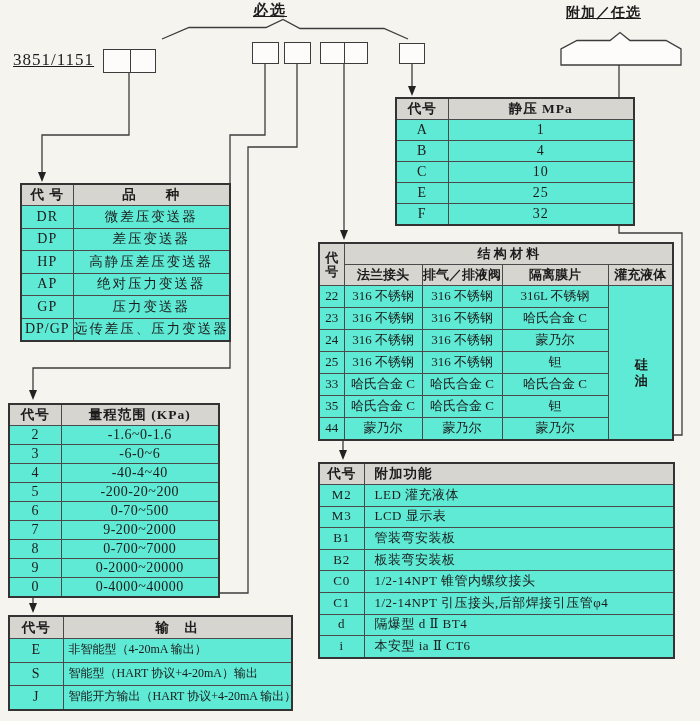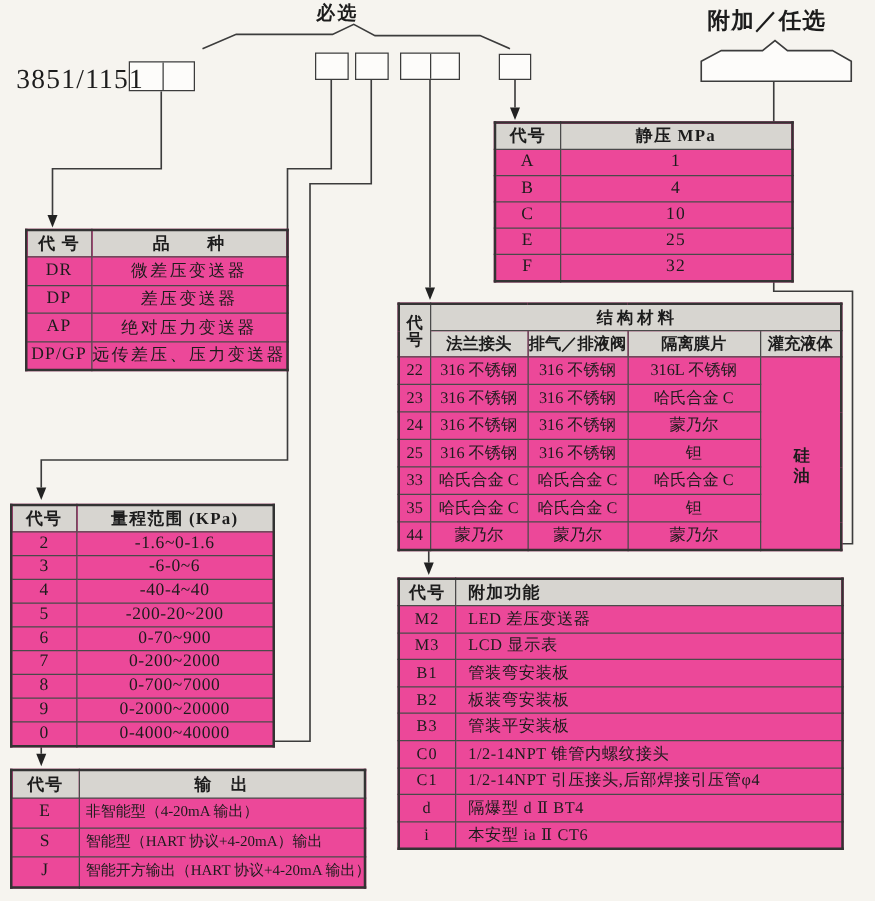--- a/index.html
+++ b/index.html
@@ -8,42 +8,42 @@
     color:#1c1c1c;
     background:#e8e6e1;
   }
   #canvas{
     position:relative;
     width:700px;height:721px;
     background:#f6f4ef;
     overflow:hidden;
   }
   #wiring{position:absolute;left:0;top:0;z-index:1;}
-  .lbl{position:absolute;z-index:3;white-space:nowrap;}
-  #lbl-model{left:13px;top:50px;font-size:22px;letter-spacing:1px;}
+  .lbl{position:absolute;z-index:3;white-space:nowrap;text-decoration:underline;}
+  #lbl-model{left:13px;top:50px;font-size:17px;letter-spacing:1px;}
   #lbl-required{left:253px;top:1px;font-size:15px;font-weight:bold;letter-spacing:2px;}
-  #lbl-optional{left:566px;top:4px;font-size:18px;font-weight:bold;letter-spacing:1px;}
+  #lbl-optional{left:566px;top:4px;font-size:14px;font-weight:bold;letter-spacing:1px;}
   .codebox{
     position:absolute;z-index:2;
     background:#fdfcfa;border:1.2px solid #3c3c3c;box-sizing:border-box;
   }
   .codebox .divider{
     position:absolute;top:0;bottom:0;width:0;
     border-left:1.2px solid #3c3c3c;
   }
   #box-model{left:103px;top:49px;width:53px;height:24px;}
   #box-a{left:252px;top:42px;width:27px;height:22px;}
   #box-b{left:284px;top:42px;width:27px;height:22px;}
   #box-c{left:320px;top:42px;width:48px;height:22px;}
   #box-d{left:399px;top:43px;width:26px;height:21px;}
 
   table{
     position:absolute;z-index:2;
     border-collapse:collapse;table-layout:fixed;
-    background:#ec4899;
+    background:#5eead4;
     border:2px solid #333;
     font-size:13.5px;
   }
   th,td{
     border:1px solid #4a4a4a;
     text-align:center;vertical-align:middle;
     padding:0;overflow:hidden;
     line-height:1.15;
   }
   th{background:#d7d5d0;font-weight:bold;letter-spacing:1px;}
@@ -141,22 +141,30 @@
     <tbody>
         <tr>
           <td>DR</td>
           <td>微差压变送器</td>
         </tr>
         <tr>
           <td>DP</td>
           <td>差压变送器</td>
         </tr>
         <tr>
+          <td>HP</td>
+          <td>高静压差压变送器</td>
+        </tr>
+        <tr>
           <td>AP</td>
           <td>绝对压力变送器</td>
+        </tr>
+        <tr>
+          <td>GP</td>
+          <td>压力变送器</td>
         </tr>
         <tr>
           <td>DP/GP</td>
           <td>远传差压、压力变送器</td>
         </tr>
       </tbody>
   </table>
 
   <table id="table-static">
     <colgroup>
@@ -283,25 +291,25 @@
         <tr>
           <td>4</td>
           <td>-40-4~40</td>
         </tr>
         <tr>
           <td>5</td>
           <td>-200-20~200</td>
         </tr>
         <tr>
           <td>6</td>
-          <td>0-70~900</td>
+          <td>0-70~500</td>
         </tr>
         <tr>
           <td>7</td>
-          <td>0-200~2000</td>
+          <td>9-200~2000</td>
         </tr>
         <tr>
           <td>8</td>
           <td>0-700~7000</td>
         </tr>
         <tr>
           <td>9</td>
           <td>0-2000~20000</td>
         </tr>
         <tr>
@@ -318,39 +326,35 @@
       </colgroup>
     <thead>
         <tr>
       <th>代号</th>
       <th>附加功能</th>
     </tr>
       </thead>
     <tbody>
         <tr>
           <td>M2</td>
-          <td>LED 差压变送器</td>
+          <td>LED 灌充液体</td>
         </tr>
         <tr>
           <td>M3</td>
           <td>LCD 显示表</td>
         </tr>
         <tr>
           <td>B1</td>
           <td>管装弯安装板</td>
         </tr>
         <tr>
           <td>B2</td>
           <td>板装弯安装板</td>
         </tr>
         <tr>
-          <td>B3</td>
-          <td>管装平安装板</td>
-        </tr>
-        <tr>
           <td>C0</td>
           <td>1/2-14NPT 锥管内螺纹接头</td>
         </tr>
         <tr>
           <td>C1</td>
           <td>1/2-14NPT 引压接头,后部焊接引压管φ4</td>
         </tr>
         <tr>
           <td>d</td>
           <td>隔爆型 d Ⅱ BT4</td>

